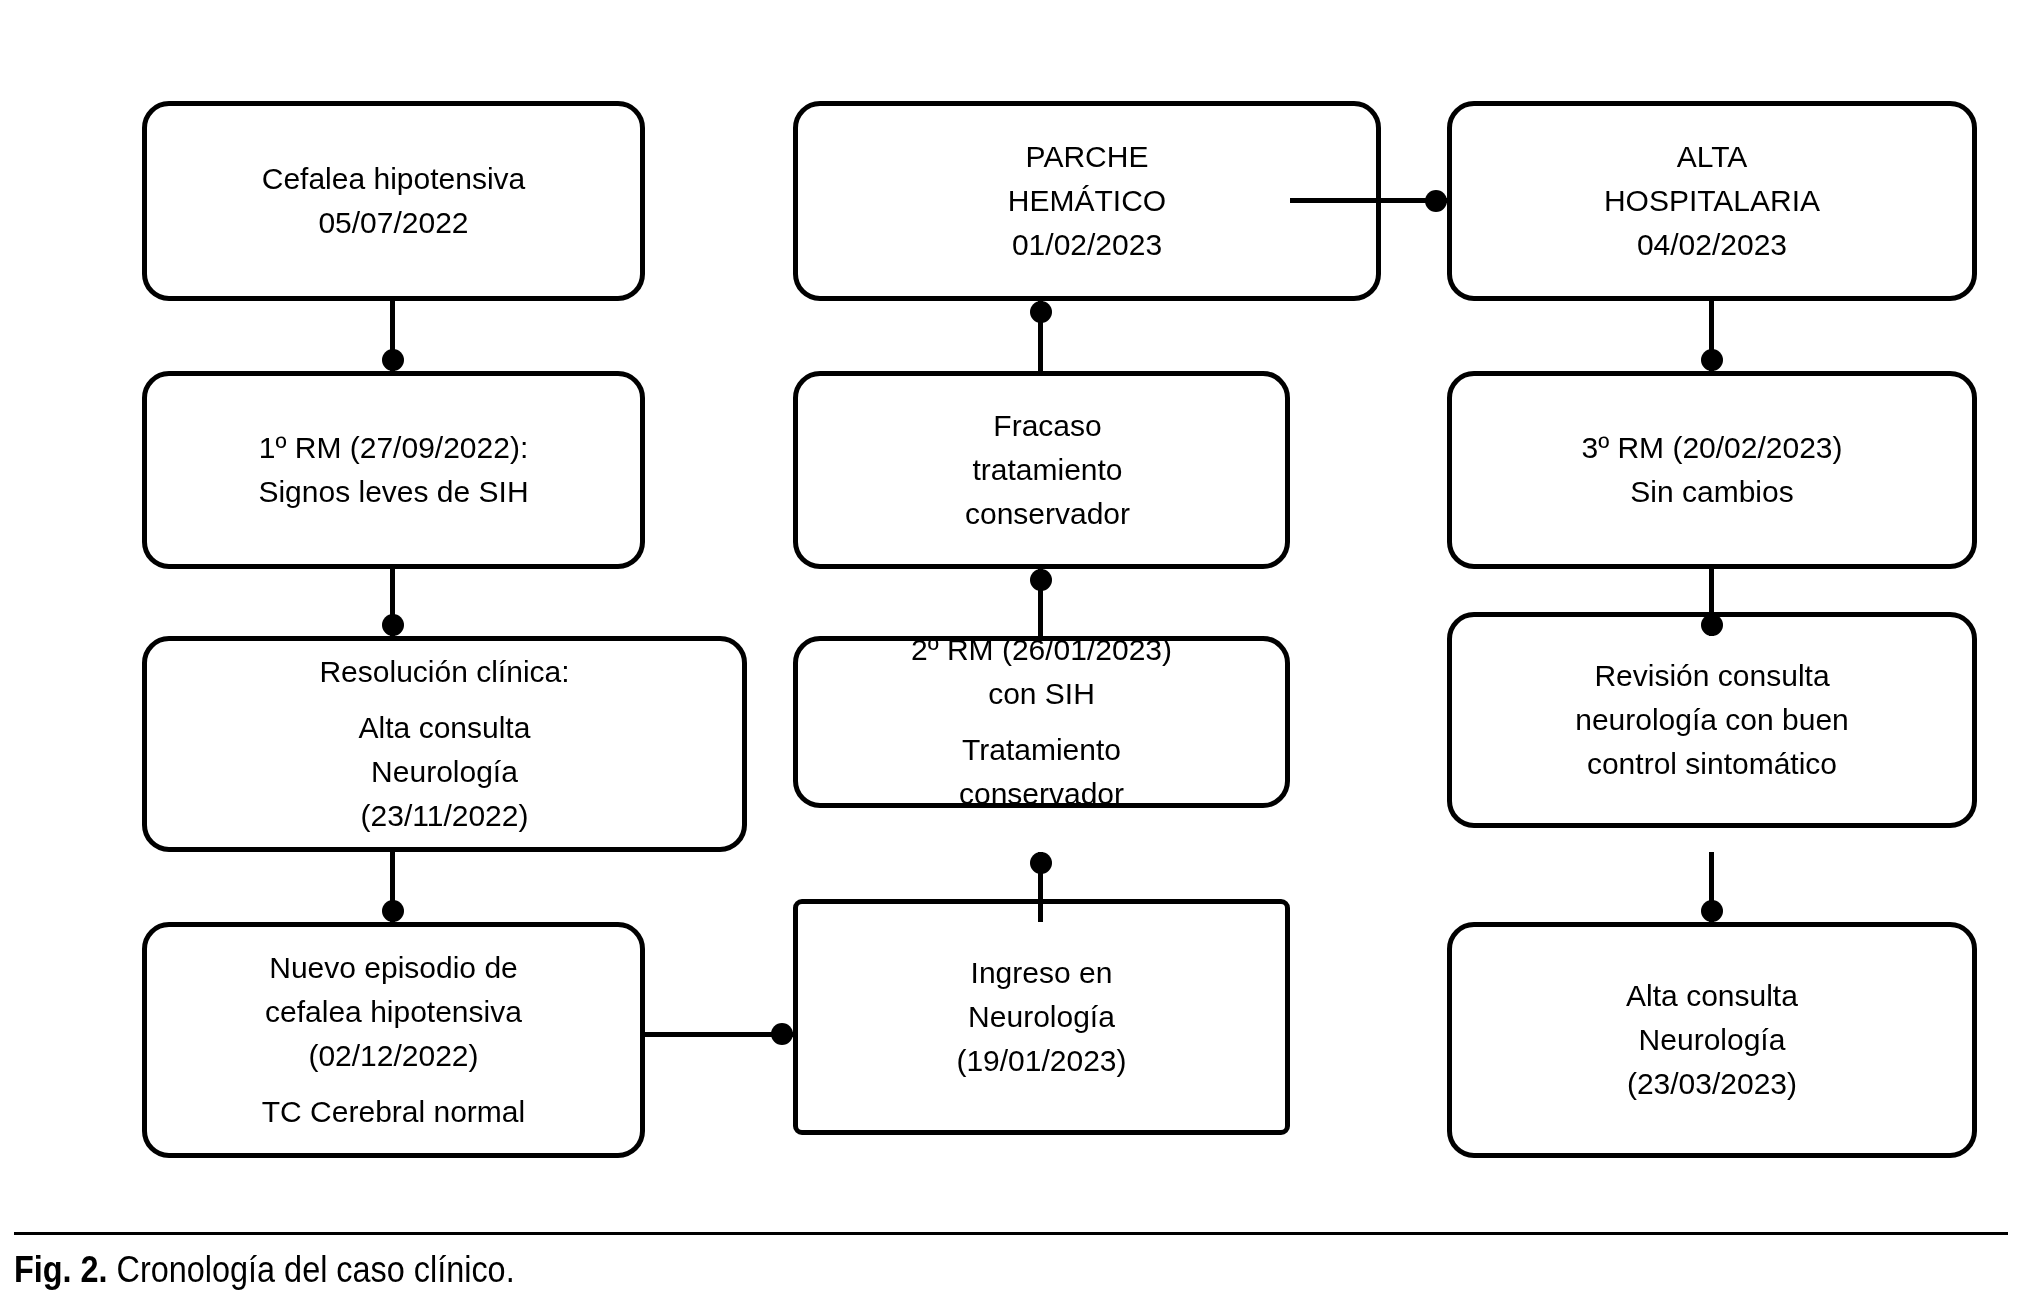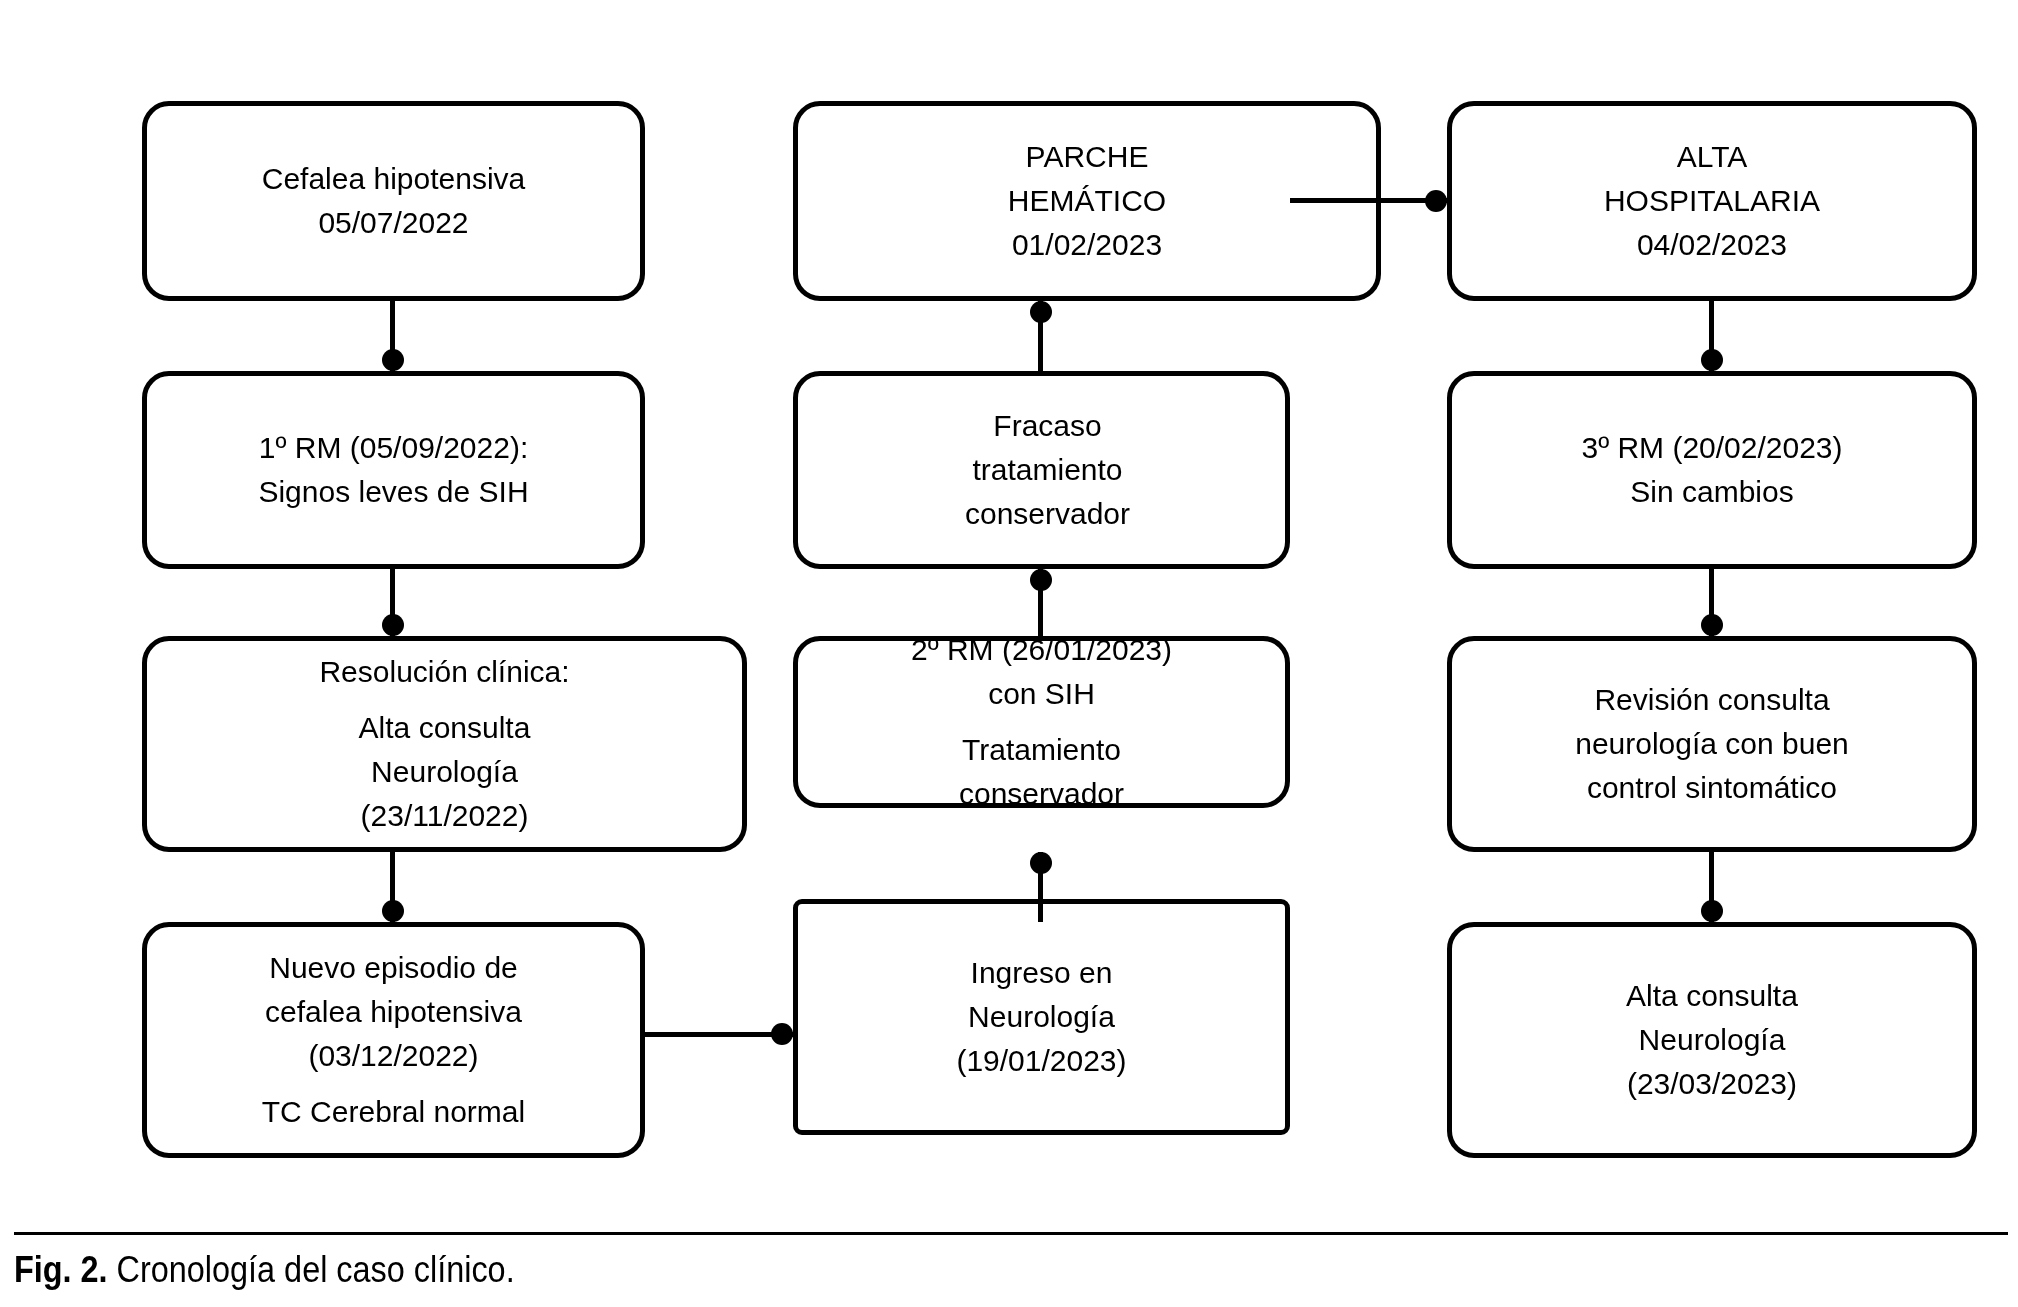--- a/index.html
+++ b/index.html
@@ -28,33 +28,33 @@
 </head>
 <body>
 
 <div class="stage">
 
   <div class="node" style="left:142px;top:72px;width:503px;height:200px;">
     <div class="para">Cefalea hipotensiva
 05/07/2022</div>
   </div>
   <div class="node" style="left:142px;top:342px;width:503px;height:198px;">
-    <div class="para">1º RM (05/09/2022):
+    <div class="para">1º RM (27/09/2022):
 Signos leves de SIH</div>
   </div>
   <div class="node" style="left:142px;top:607px;width:605px;height:216px;">
     <div class="para">Resolución clínica:</div>
     <div class="para">Alta consulta
 Neurología
 (23/11/2022)</div>
   </div>
   <div class="node" style="left:142px;top:893px;width:503px;height:236px;">
     <div class="para">Nuevo episodio de
 cefalea hipotensiva
-(03/12/2022)</div>
+(02/12/2022)</div>
     <div class="para">TC Cerebral normal</div>
   </div>
 
   <div class="node" style="left:793px;top:72px;width:588px;height:200px;">
     <div class="para">PARCHE
 HEMÁTICO
 01/02/2023</div>
   </div>
   <div class="node" style="left:793px;top:342px;width:497px;height:198px;padding-left:12px;">
     <div class="para">Fracaso
@@ -75,21 +75,21 @@
 
   <div class="node" style="left:1447px;top:72px;width:530px;height:200px;">
     <div class="para">ALTA
 HOSPITALARIA
 04/02/2023</div>
   </div>
   <div class="node" style="left:1447px;top:342px;width:530px;height:198px;align-items:center;">
     <div class="para">3º RM (20/02/2023)
 Sin cambios</div>
   </div>
-  <div class="node" style="left:1447px;top:607px;width:530px;height:216px;">
+  <div class="node" style="left:1447px;top:583px;width:530px;height:216px;">
     <div class="para">Revisión consulta
 neurología con buen
 control sintomático</div>
   </div>
   <div class="node" style="left:1447px;top:893px;width:530px;height:236px;">
     <div class="para">Alta consulta
 Neurología
 (23/03/2023)</div>
   </div>
 

